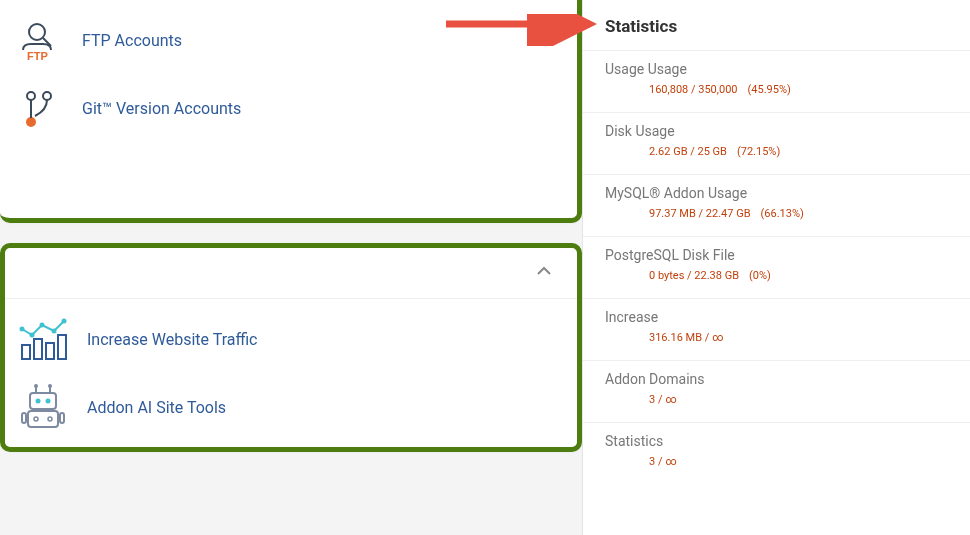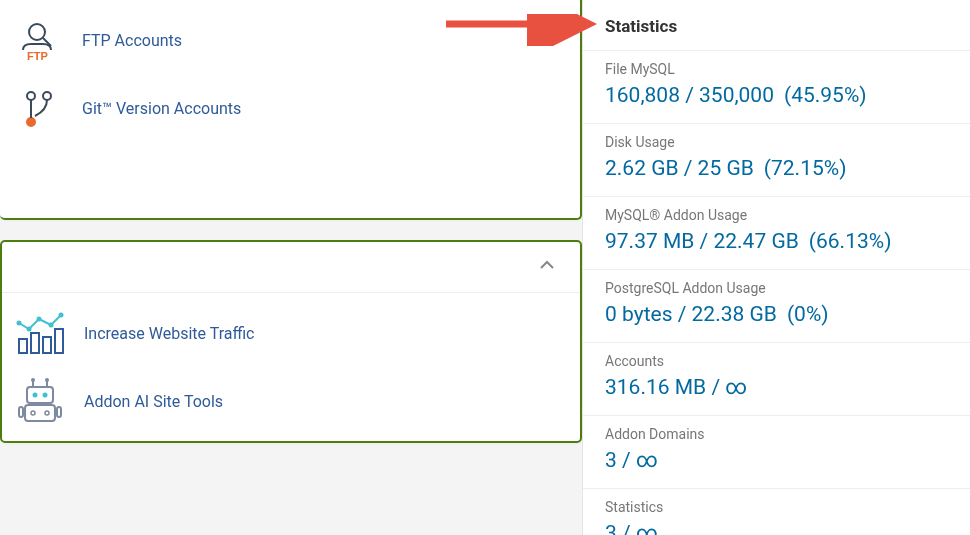--- a/index.html
+++ b/index.html
@@ -10,22 +10,22 @@
     height: 535px;
     overflow: hidden;
     position: relative;
   }
   .layout { display: flex; height: 100%; }
   .left-col { width: 582px; display: flex; flex-direction: column; }
   .right-col { flex: 1; background: #fff; border-left: 1px solid #e4e4e4; }
 
   .panel {
     background: #fff;
-    border: 2px solid #4d7c0f;
-    border-radius: 5px;
+    border: 5px solid #4d7c0f;
+    border-radius: 10px;
     margin: 0 0 20px 0;
     box-shadow: 0 1px 2px rgba(0,0,0,0.03);
   }
   .panel.first { border-top: none; border-left: none; border-top-left-radius: 0; border-top-right-radius: 0; padding-bottom: 70px;}
   .panel-header {
     display: flex;
     justify-content: flex-end;
     padding: 14px 24px;
     border-bottom: 1px solid #eee;
   }
@@ -71,22 +71,23 @@
   .stat-block {
     padding: 10px 22px 16px 22px;
     border-top: 1px solid #eee;
   }
   .stat-label {
     font-size: 14px;
     color: #777;
     margin-bottom: 6px;
   }
   .stat-value {
-    font-size: 21px;
-    color: #0369a1;
+    font-size: 11px;
+    color: #c2410c;
+    margin-left: 44px;
   }
   .stat-value .pct { margin-left: 10px; }
 </style>
 </head>
 <body>
 
 <div class="layout">
   <div class="left-col">
     <div class="panel first">
       <div class="feature-list">
@@ -168,37 +169,37 @@
         </div>
 
       </div>
     </div>
   </div>
 
   <div class="right-col">
     <div class="stats-title">Statistics</div>
     <div id="stats-container">
         <div class="stat-block">
-          <div class="stat-label">File MySQL</div>
+          <div class="stat-label">Usage Usage</div>
           <div class="stat-value">160,808 / 350,000<span class="pct">(45.95%)</span></div>
         </div>
         <div class="stat-block">
           <div class="stat-label">Disk Usage</div>
           <div class="stat-value">2.62 GB / 25 GB<span class="pct">(72.15%)</span></div>
         </div>
         <div class="stat-block">
           <div class="stat-label">MySQL® Addon Usage</div>
           <div class="stat-value">97.37 MB / 22.47 GB<span class="pct">(66.13%)</span></div>
         </div>
         <div class="stat-block">
-          <div class="stat-label">PostgreSQL Addon Usage</div>
+          <div class="stat-label">PostgreSQL Disk File</div>
           <div class="stat-value">0 bytes / 22.38 GB<span class="pct">(0%)</span></div>
         </div>
         <div class="stat-block">
-          <div class="stat-label">Accounts</div>
+          <div class="stat-label">Increase</div>
           <div class="stat-value">316.16 MB / ∞</div>
         </div>
         <div class="stat-block">
           <div class="stat-label">Addon Domains</div>
           <div class="stat-value">3 / ∞</div>
         </div>
         <div class="stat-block">
           <div class="stat-label">Statistics</div>
           <div class="stat-value">3 / ∞</div>
         </div>

